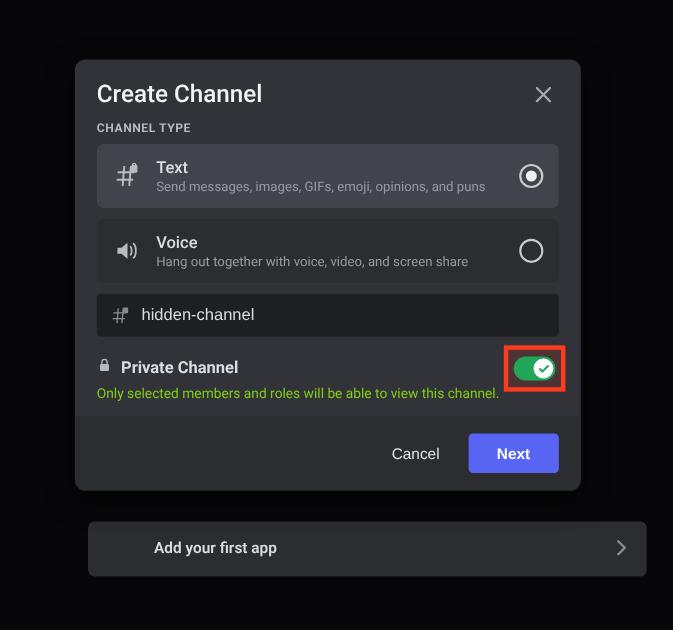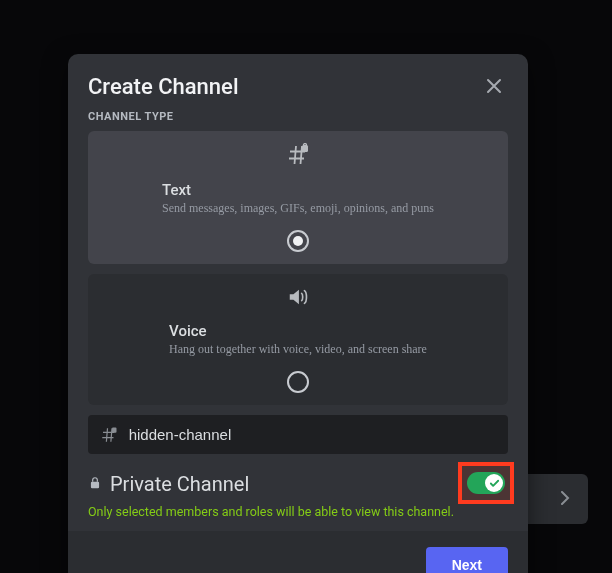--- a/index.html
+++ b/index.html
@@ -53,48 +53,47 @@
     font-size: 11px; font-weight:700; letter-spacing:0.5px; color:#b5bac1;
     text-transform:uppercase; margin: 10px 0 8px 0;
   }
   .option {
     display:flex; align-items:center; gap:14px;
     padding: 12px 14px;
     border-radius: 6px;
     background: #2b2d31;
     margin-bottom:10px;
     cursor:pointer;
-    flex-direction:column;
   }
   .option.selected { background:#43444b; }
   .opt-icon { width:26px; color:#b8bbbf; flex-shrink:0; display:flex; align-items:center; justify-content:center;}
   .opt-text { flex:1; min-width:0; }
   .opt-title { font-size:15px; color:#dbdee1; font-weight:500; line-height:1.2; }
-  .opt-desc { font-size:12px; color:#969ba4; margin-top:2px; white-space:nowrap; overflow:hidden; text-overflow:ellipsis;font-family:Liberation Serif, serif;}
+  .opt-desc { font-size:12px; color:#969ba4; margin-top:2px; white-space:nowrap; overflow:hidden; text-overflow:ellipsis;}
   .radio {
     width:22px; height:22px; border-radius:50%;
     border:2px solid #c8cbd0; position:relative; flex-shrink:0;
   }
   .radio.on::after {
     content:""; position:absolute; inset:4px; border-radius:50%; background:#f0f1f3;
   }
   .input-wrap {
     background:#1e1f22; border-radius:4px; padding:10px 12px;
     display:flex; align-items:center; gap:8px;
     margin-bottom:18px;
   }
   .input-wrap input {
     background:transparent; border:none; outline:none; color:#dbdee1;
     font-size:15px; width:100%;
   }
   .hash-lock { color:#8a8e94; width:20px; display:flex; align-items:center; justify-content:center;}
   .private-row {
     display:flex; align-items:center; gap:8px; position:relative;
   }
-  .private-label { font-size:20px; color:#dbdee1; font-weight:400; }
+  .private-label { font-size:15px; color:#dbdee1; font-weight:700; }
   .toggle-hl {
     position:absolute; right:-6px; top:-10px; width:56px; height:42px;
     border:4px solid #ff3b1f; background:#ff3b1f22;
     display:flex; align-items:center; justify-content:center;
   }
   .toggle {
     width:38px; height:22px; border-radius:11px; background:#23a559; position:relative;
   }
   .toggle .knob {
     position:absolute; right:2px; top:2px; width:18px; height:18px; border-radius:50%; background:#fff;
@@ -112,20 +111,21 @@
   }
   .btn-next {
     background:#5865f2; border:none; color:#fff; font-size:14px; font-weight:600;
     padding:10px 26px; border-radius:4px; cursor:pointer;
   }
 </style>
 </head>
 <body>
 
 <div class="bg-strip">
+  <span style="font-weight:600; font-size:14px;">Add your first app</span>
   <span class="bg-chevron">
     <svg width="10" height="14" viewBox="0 0 8 14">
         <path d="M1 1l6 6-6 6" stroke="currentColor" stroke-width="2" fill="none" stroke-linecap="round"></path>
       </svg>
   </span>
 </div>
 
 <div class="modal">
   <div class="modal-body">
     <div class="title-row">
@@ -193,15 +193,16 @@
                 <path d="M2 6l2.5 2.5L10 3" stroke="#23a559" stroke-width="2" fill="none" stroke-linecap="round" stroke-linejoin="round"></path>
               </svg>
           </div>
         </div>
       </div>
     </div>
     <div class="private-desc">Only selected members and roles will be able to view this channel.</div>
   </div>
 
   <div class="footer">
+    <button class="btn-cancel">Cancel</button>
     <button class="btn-next">Next</button>
   </div>
 </div>
 
 </body></html>

